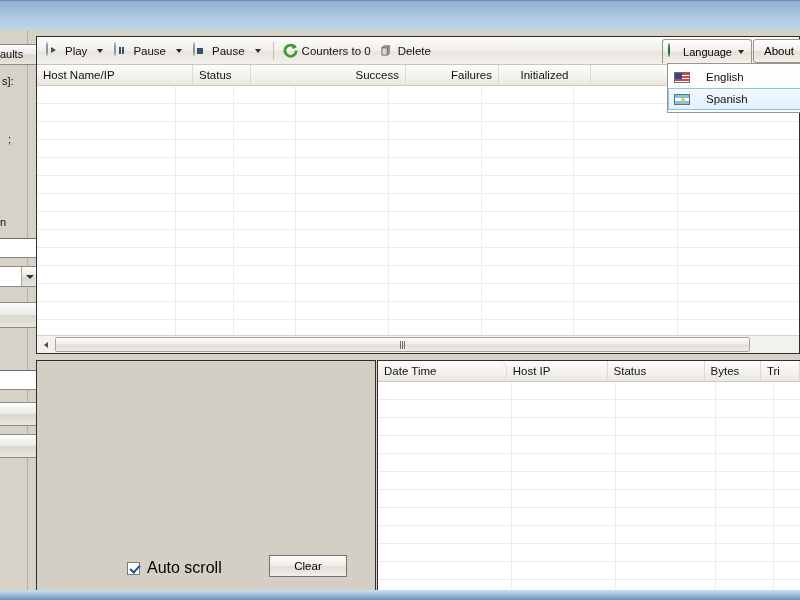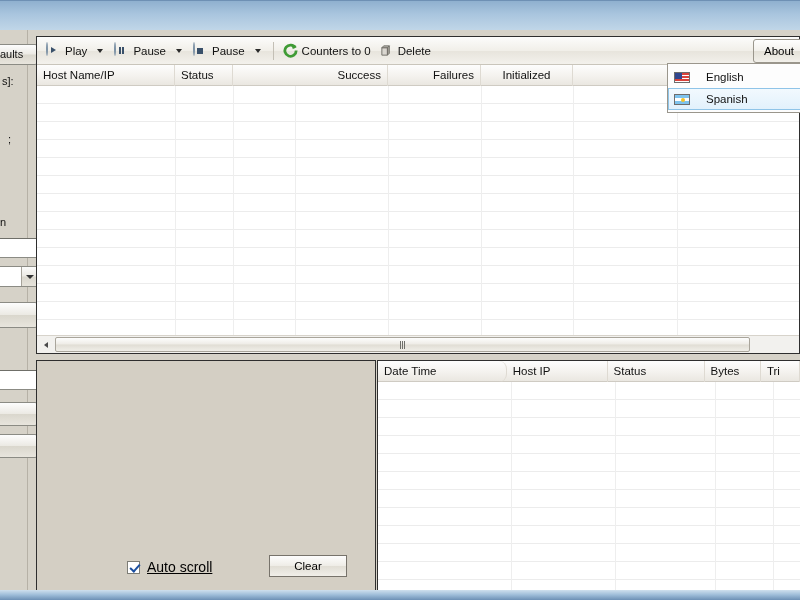--- a/index.html
+++ b/index.html
@@ -318,21 +318,21 @@
     flex: 0 0 13px;
   }
   .chk.on::after {
     content: "";
     position: absolute; left: 3.5px; top: 0.5px;
     width: 4px; height: 8px;
     border: solid #1b4fa0;
     border-width: 0 2px 2px 0;
     transform: rotate(42deg);
   }
-  #auto-scroll-row .cl { margin-left: 7px; font-size: 14px; text-decoration: underline; }
+  #auto-scroll-row .cl { margin-left: 7px; font-size: 16px; }
   #clear-btn {
     position: absolute; left: 232px; top: 194px;
     width: 78px; height: 22px;
     background: linear-gradient(180deg, #fdfdfd 0%, #efedE7 48%, #e1ded5 52%, #f1efe9 100%);
     border: 1px solid #77736b;
     border-radius: 0;
     text-align: center;
     line-height: 20px;
     font-size: 11.5px;
   }
@@ -418,37 +418,44 @@
           <span class="ico">
             <svg class="ico-delete" viewBox="0 0 14 14">
               <path d="M2 4 L8 4 L8 12 L2 12 Z" fill="#d9d6cf" stroke="#6f6d67"></path>
               <path d="M2 4 L4 2 L10 2 L8 4 Z" fill="#b9b6ae" stroke="#6f6d67"></path>
               <path d="M8 4 L10 2 L10 10 L8 12 Z" fill="#a7a49c" stroke="#6f6d67"></path>
             </svg>
           </span>
           <span class="lbl">Delete</span>
         </div>
 
+        <div id="lang-btn">
+          <span class="ico">
+            <span class="ico-globe"></span>
+          </span>
+          <span class="lbl">Language</span>
+          <span class="tb-caret" style="margin-right:2px;"></span>
+        </div>
 
         <div id="about-btn">About</div>
 
         <div id="lang-menu">
           <div class="menu-item">
             <span class="flag flag-us"></span>
             <span class="mlbl">English</span>
           </div>
           <div class="menu-item hl">
             <span class="flag flag-ar"></span>
             <span class="mlbl">Spanish</span>
           </div>
         </div>
       </div>
 
       <div class="grid-head" style="position:absolute; left:0; top:28px; right:0;">
-        <div class="gh" style="width:138px;">Host Name/IP</div>
+        <div class="gh" style="width:156px;">Host Name/IP</div>
         <div class="gh" style="width:58px;">Status</div>
         <div class="gh r" style="width:62px;margin-top:44px;">Sent</div>
         <div class="gh r" style="width:93px;">Success</div>
         <div class="gh r" style="width:93px;">Failures</div>
         <div class="gh" style="width:92px;text-align:center;">Initialized</div>
         <div class="gh" style="flex:1;"></div>
       </div>
 
       <div class="grid-body" style="position:absolute; left:0; top:49px; right:0; bottom:18px;">
         <div class="grid-vlines">

